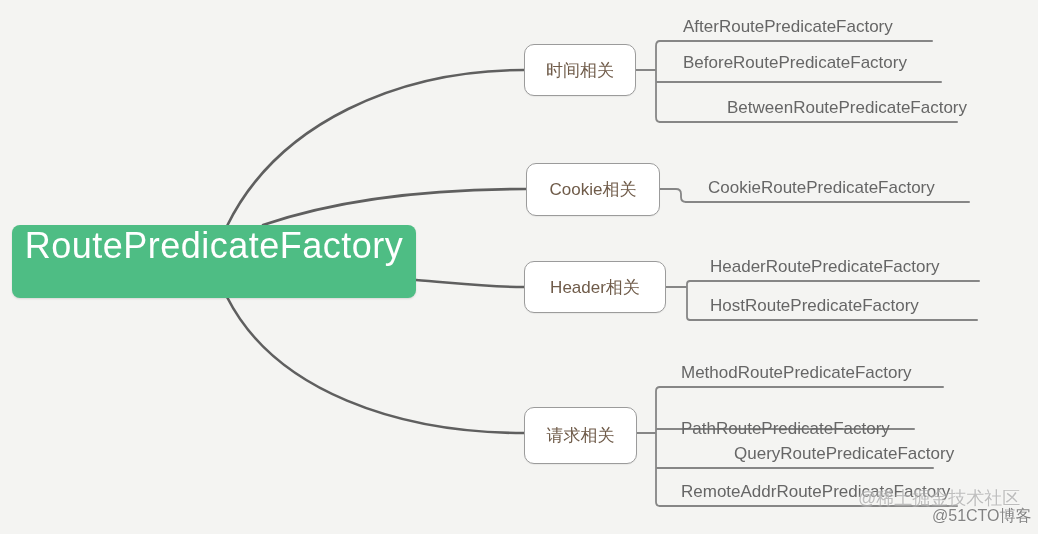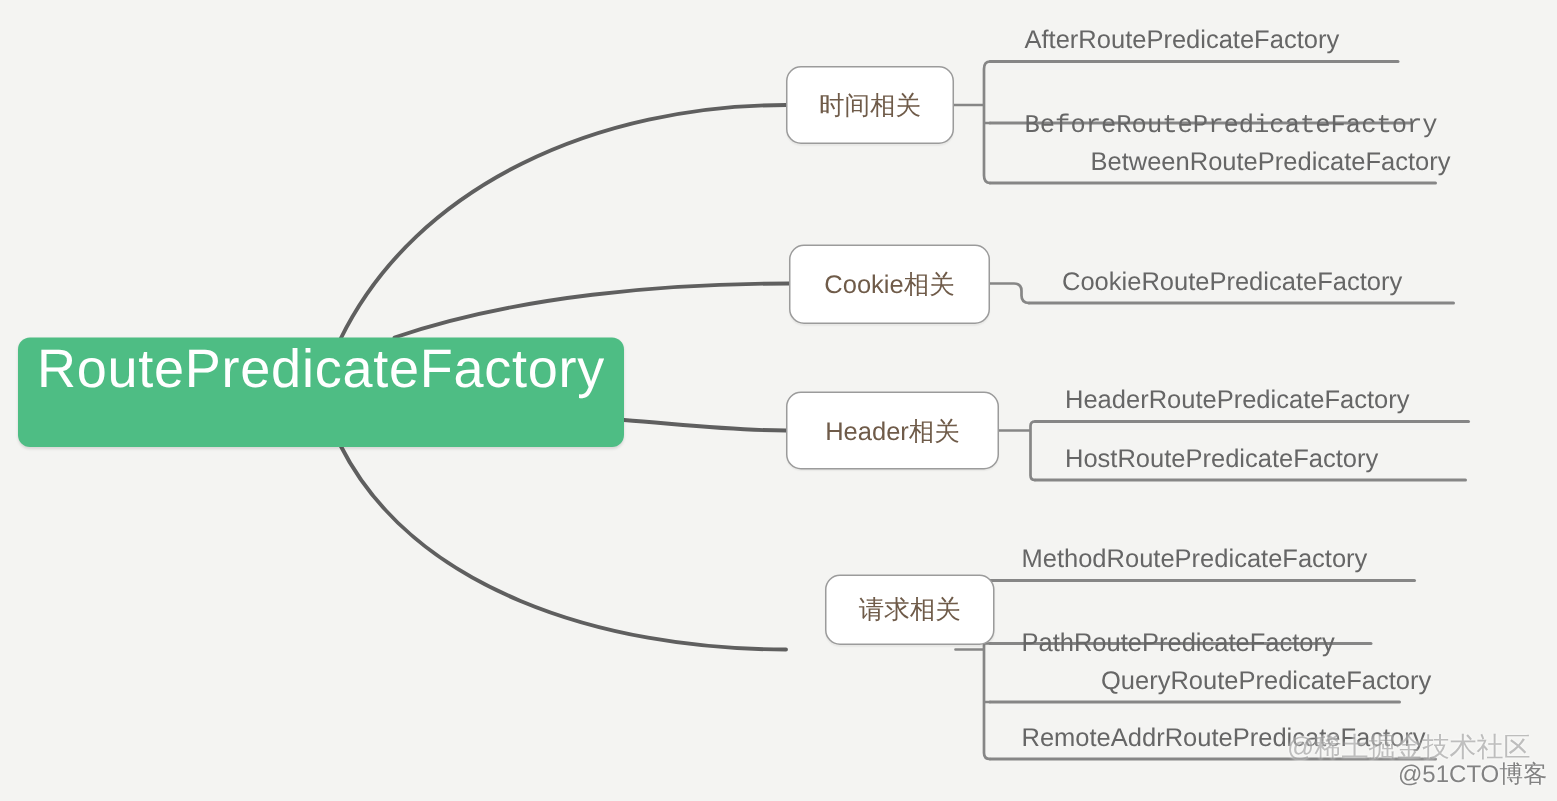--- a/index.html
+++ b/index.html
@@ -23,26 +23,26 @@
   }
   .branch{
     position:absolute;background:#fff;border:1.5px solid var(--branch-border);
     border-radius:10px;display:flex;align-items:center;justify-content:center;
     color:var(--branch-text);font-size:17px;box-sizing:border-box;
     box-shadow:0 1px 1px rgba(0,0,0,.05);
   }
   .b1{left:524px;top:44px;width:112px;height:52px;}
   .b2{left:526px;top:163px;width:134px;height:53px;}
   .b3{left:524px;top:261px;width:142px;height:52px;}
-  .b4{left:524px;top:383px;width:113px;height:47px;margin-left:26px;}
+  .b4{left:524px;top:407px;width:113px;height:57px;}
   .leaf{
     position:absolute;height:22px;line-height:22px;white-space:nowrap;
     color:var(--leaf-text);font-size:17px;
   }
-  .l1{left:683px;top:16px;}  .l2{left:683px;top:74px;font-family:Liberation Mono, monospace;}  .l3{left:709px;top:97px;margin-left:18px;}
+  .l1{left:683px;top:16px;}  .l2{left:683px;top:52px;}  .l3{left:709px;top:97px;margin-left:18px;}
   .l4{left:708px;top:177px;}
   .l5{left:710px;top:256px;} .l6{left:710px;top:295px;}
   .l7{left:681px;top:362px;text-align:center;} .l8{left:681px;top:404px;margin-top:14px;}
   .l9{left:690px;top:443px;margin-left:44px;} .l10{left:681px;top:481px;}
   .wm1{
     position:absolute;left:858px;top:486px;font-size:18px;
     color:rgba(130,130,130,.5);text-shadow:0 0 2px #fff;white-space:nowrap;
   }
   .wm2{
     position:absolute;left:932px;top:506px;font-size:16px;

